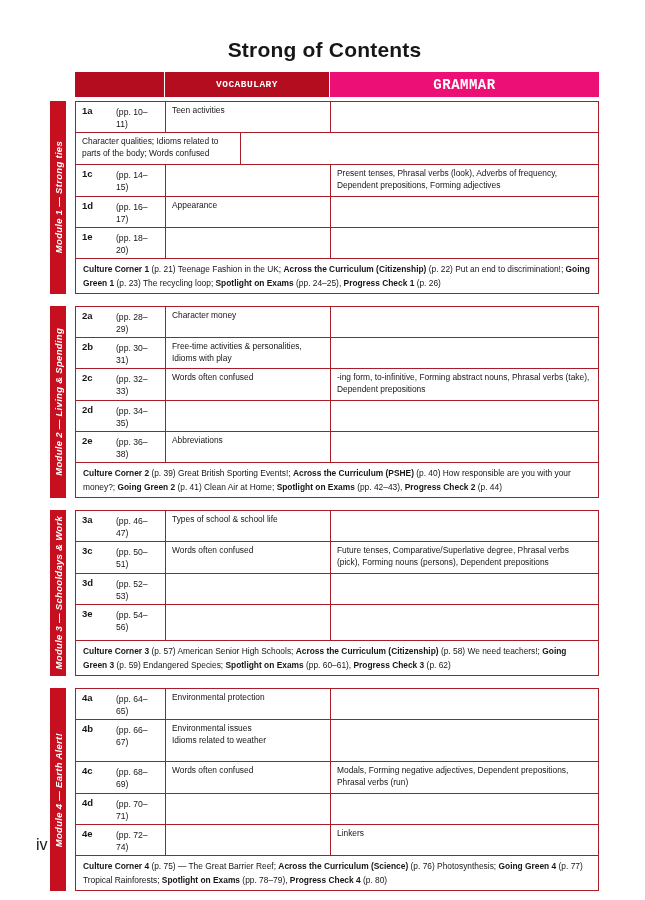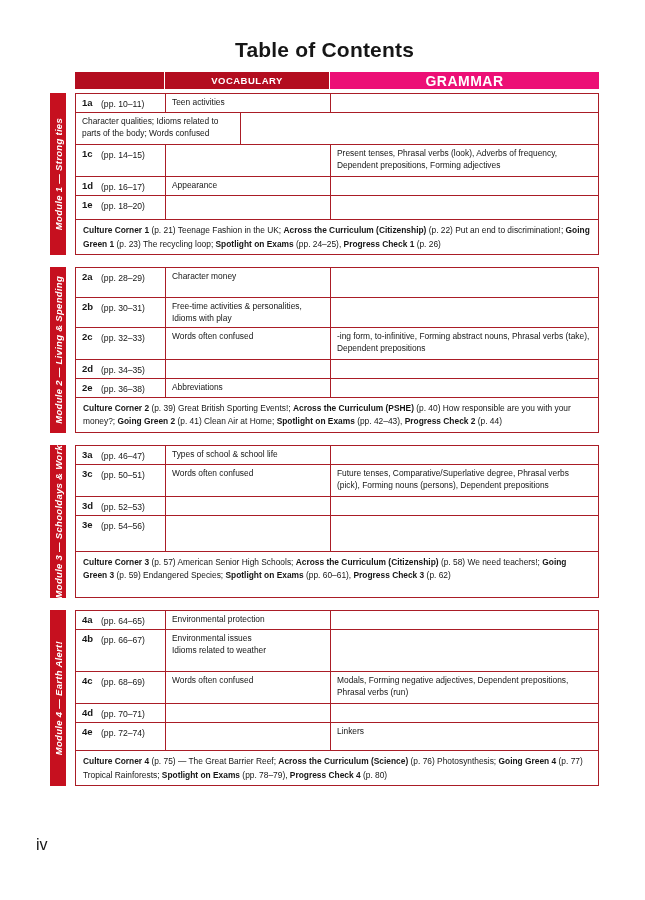--- a/index.html
+++ b/index.html
@@ -21,21 +21,21 @@
   .title{
     text-align:center;
     font-size:21px;
     font-weight:600;
     letter-spacing:.2px;
     padding-top:38px;
     margin-bottom:10px;
   }
   .content{padding:0 46px 0 50px;}
   
-  .toc-header{display:flex;margin-left:25px;height:17px;margin-bottom:4px;}
+  .toc-header{display:flex;margin-left:25px;height:25px;margin-bottom:4px;font-family:Liberation Mono, monospace;}
   .h-stub{width:90px;background:var(--red-dark);border-right:1px solid #fff;}
   .h-vocab{
     width:165px;background:var(--red-dark);color:#fff;
     font-size:9.5px;font-weight:bold;letter-spacing:.5px;
     display:flex;align-items:center;justify-content:center;
     border-right:1px solid #fff;
   }
   .h-gram{
     flex:1;background:var(--pink);color:#fff;
     font-size:14px;font-weight:bold;letter-spacing:.5px;
@@ -49,39 +49,39 @@
   }
   .module-sidebar span{
     writing-mode:vertical-rl;
     transform:rotate(180deg);
     font-size:9.5px;font-weight:bold;font-style:italic;
     white-space:nowrap;letter-spacing:.3px;
   }
   .module-table{flex:1;border:1px solid var(--red-border);background:#fff;}
   .row{display:flex;border-bottom:1px solid var(--red-border);}
   .cell{padding:3px 6px 2px;font-size:8.4px;line-height:1.4;white-space:pre-line;}
-  .unit-cell{width:90px;border-right:1px solid var(--red-border);display:flex;gap:6px;white-space:normal;}
+  .unit-cell{width:90px;border-right:1px solid var(--red-border);display:flex;gap:21px;white-space:normal;}
   .unit-code{font-weight:bold;font-size:9.5px;min-width:13px;line-height:1.2;}
   .unit-pages{font-size:8.6px;padding-top:1px;}
   .vocab-cell{width:165px;border-right:1px solid var(--red-border);}
   .gram-cell{flex:1;}
   .footer-row{padding:4px 7px 3px;font-size:8.4px;line-height:1.6;min-height:30px;}
   .footer-row .b{font-weight:bold;}
   
   .mh17{min-height:17px}.mh18{min-height:18px}.mh24{min-height:24px}
   .mh28{min-height:28px}.mh30{min-height:30px}.mh32{min-height:32px}
   .mh36{min-height:36px}.mh42{min-height:42px}
   .page-num{position:absolute;left:36px;top:836px;font-size:16px;}
 </style>
 </head>
 <body>
 
 <div class="content">
 
-  <h1 class="title">Table of Contents</h1>
+  <h1 class="title">Strong of Contents</h1>
 
   <div class="toc-header">
     <div class="h-stub"></div>
     <div class="h-vocab">VOCABULARY</div>
     <div class="h-gram">GRAMMAR</div>
   </div>
 
   <section class="module">
     <div class="module-sidebar">
       <span>Module 1 — Strong ties</span>

